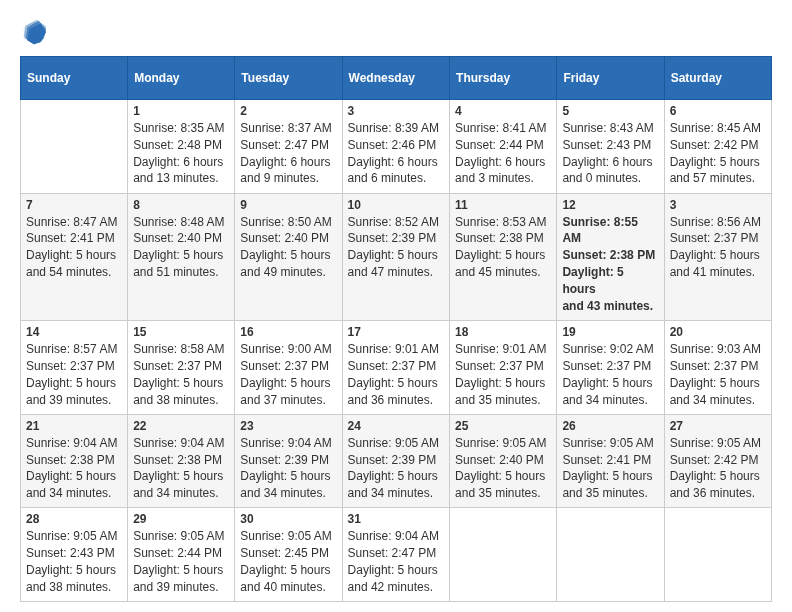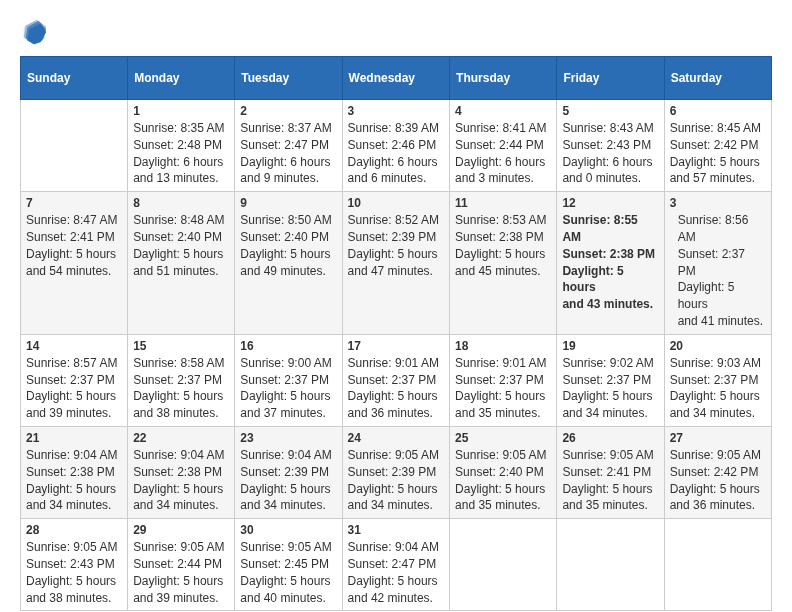--- a/index.html
+++ b/index.html
@@ -226,21 +226,21 @@
           </td>
           <td>
             <span class="day-num">12</span>
             <div class="day-info" style="white-space: pre-line; font-weight: bold;">Sunrise: 8:55 AM
 Sunset: 2:38 PM
 Daylight: 5 hours
 and 43 minutes.</div>
           </td>
           <td>
             <span class="day-num">3</span>
-            <div class="day-info" style="white-space: pre-line; margin-left: 8px;">Sunrise: 8:56 AM
+            <div class="day-info" style="white-space: pre-line;">Sunrise: 8:56 AM
 Sunset: 2:37 PM
 Daylight: 5 hours
 and 41 minutes.</div>
           </td>
         </tr>
         <tr>
           <td>
             <span class="day-num">14</span>
             <div class="day-info" style="white-space: pre-line;">Sunrise: 8:57 AM
 Sunset: 2:37 PM

